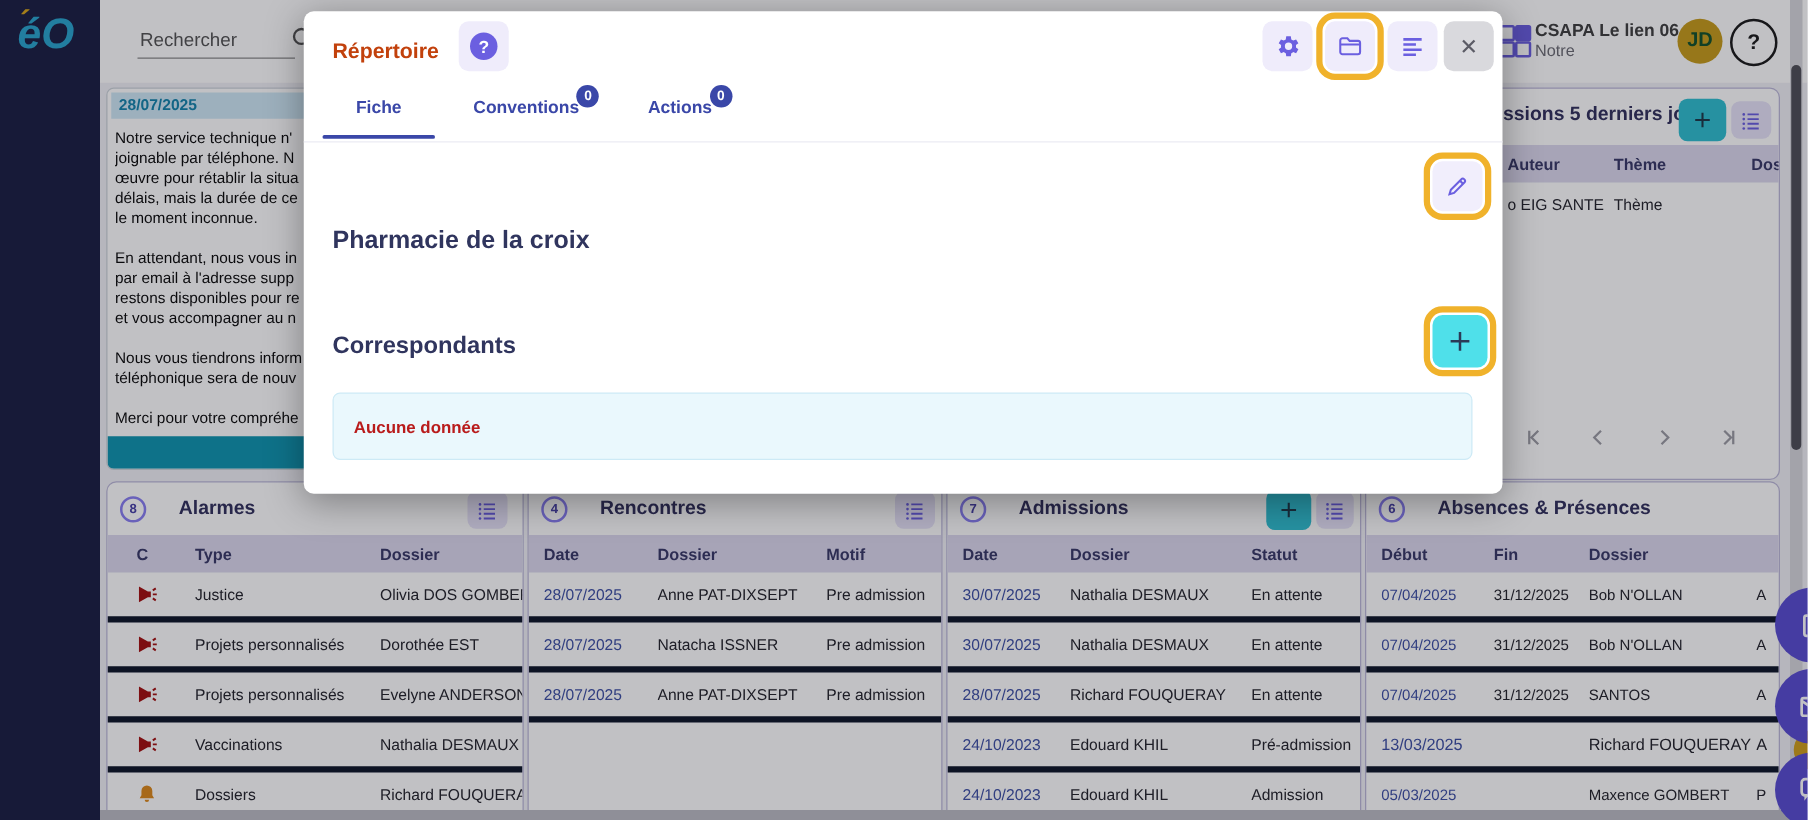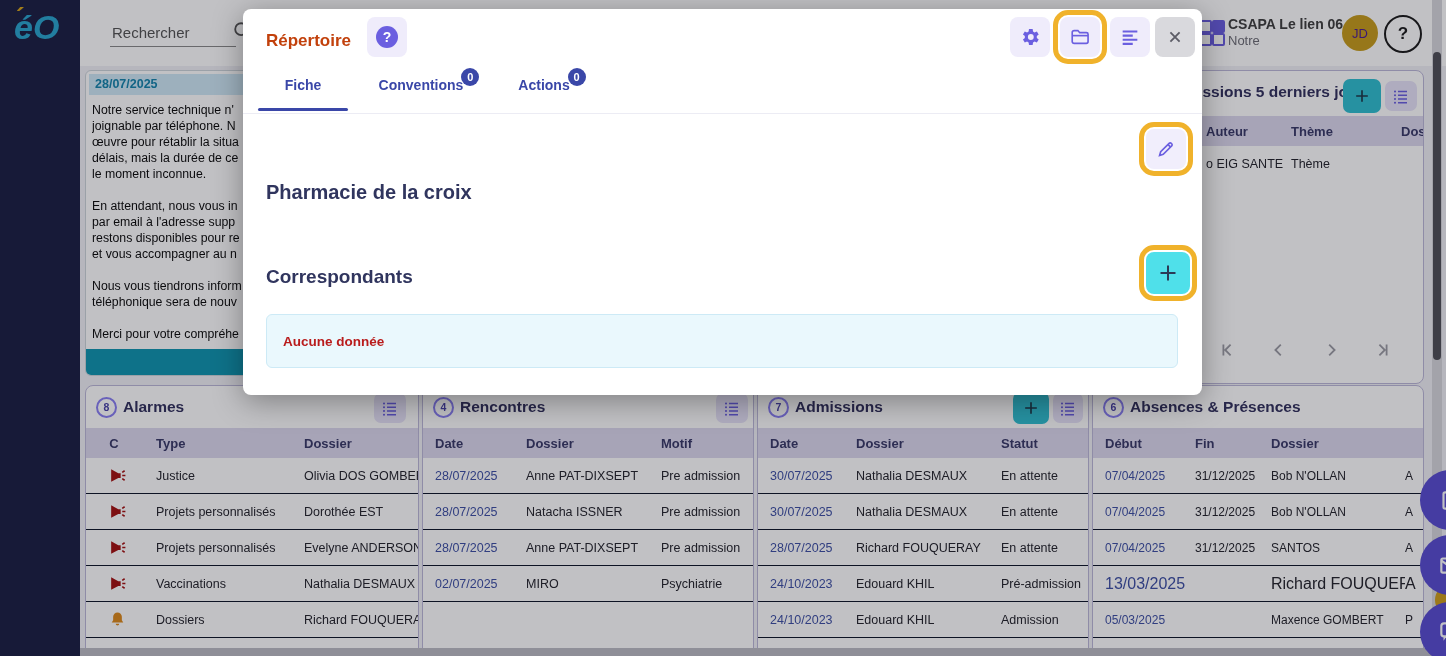--- a/index.html
+++ b/index.html
@@ -13,48 +13,48 @@
   .logo{left:14px;top:8px;font-size:34px;font-weight:bold;color:#2ba6cf;z-index:6;font-style:italic;}
   .logo-accent{position:absolute;left:2px;top:-6px;color:#d9a71c;font-size:26px;font-style:normal;}
   .content-bg{left:80px;top:66px;width:1366px;height:590px;background:#f1f0f6;z-index:1;}
   .header-bar{left:80px;top:0;width:1366px;height:66px;background:#ffffff;z-index:2;}
   .search-input{left:110px;top:18px;width:122px;height:26px;border:none;border-bottom:1px solid #8a8a8a;
       background:transparent;font-size:15px;color:#444;outline:none;z-index:3;font-family:"Liberation Sans",sans-serif;}
   .search-input::placeholder{color:#555;}
   .sq-ico{width:9px;height:9px;border:2px solid #6b5fe0;border-radius:2px;position:absolute;}
   .org-name{left:1228px;top:16px;font-size:14px;font-weight:bold;color:#404040;z-index:3;}
   .org-city{left:1228px;top:33px;font-size:13px;color:#6d6d75;z-index:3;}
-  .avatar{left:1342px;top:15px;width:36px;height:36px;border-radius:50%;background:#c79d1c;color:#4c1d95;
-      font-size:13px;font-weight:normal;display:flex;align-items:center;justify-content:center;z-index:3;}
+  .avatar{left:1342px;top:15px;width:36px;height:36px;border-radius:50%;background:#c79d1c;color:#14532d;
+      font-size:16px;font-weight:bold;display:flex;align-items:center;justify-content:center;z-index:3;}
   .help-circle{left:1384px;top:15px;width:34px;height:34px;border-radius:50%;border:2px solid #1d1d1d;
       color:#1d1d1d;font-size:17px;font-weight:bold;display:flex;align-items:center;justify-content:center;z-index:3;background:#fff;}
 
   
   .notif-panel{left:85px;top:70px;width:335px;height:304px;background:#fff;border:1px solid #cdd4da;
       border-radius:6px;z-index:10;overflow:hidden;}
   .notif-date{position:absolute;left:3px;top:3px;right:3px;height:21px;background:#cfe9f6;color:#1684ac;
       font-size:12.5px;font-weight:bold;padding:3px 0 0 6px;box-sizing:border-box;}
   .notif-lines{position:absolute;left:6px;top:31px;width:325px;overflow:hidden;}
   .notif-line{height:16px;line-height:16px;font-size:12.3px;color:#0d0d0d;white-space:nowrap;overflow:hidden;}
   .notif-footer{position:absolute;left:0;right:0;bottom:0;height:26px;background:#1196b0;display:flex;
       align-items:center;justify-content:center;}
 
   
   .panel{background:#ffffff;border:1px solid #bdb9d9;border-radius:8px;overflow:hidden;z-index:10;}
   .ptitle{position:absolute;left:0;top:0;right:0;height:42px;display:flex;align-items:center;padding-left:10px;}
   .pbadge{width:21px;height:21px;border:2px solid #8a7ff2;border-radius:50%;color:#4a43a8;font-size:10.5px;
       font-weight:bold;display:flex;align-items:center;justify-content:center;flex:0 0 auto;box-sizing:border-box;}
-  .ptext{font-weight:bold;color:#33325e;font-size:15.5px;margin-left:6px;white-space:nowrap;}
+  .ptext{font-weight:bold;color:#33325e;font-size:15.5px;margin-left:26px;white-space:nowrap;}
   .iconbtn{border-radius:7px;display:flex;align-items:center;justify-content:center;position:absolute;}
   .lav{background:#e7e3f8;}
   .tealbtn{background:#30bfd0;}
   .thead{position:absolute;left:0;right:0;top:42px;height:30px;background:#dcd9ee;display:grid;align-items:center;
       font-weight:bold;font-size:13px;color:#3a3a68;}
   .tbody{position:absolute;left:0;right:0;top:72px;bottom:0;}
-  .trow{height:35px;border-bottom:1px solid #0f172a;display:grid;align-items:center;font-size:12.5px;color:#26262e;}
+  .trow{height:35px;border-bottom:5px solid #0f172a;display:grid;align-items:center;font-size:12.5px;color:#26262e;}
   .cell{white-space:nowrap;overflow:hidden;}
   .datec{color:#3f51a5;}
 
   
   .trans-panel{left:1092px;top:70px;width:330px;height:312px;}
   .trans-title{position:absolute;left:50px;top:12px;font-weight:bold;color:#33325e;font-size:15.5px;white-space:nowrap;}
   .trans-head{top:45px;}
   .trans-row{position:absolute;left:0;right:0;top:75px;}
   .pager{position:absolute;left:0;right:0;top:262px;height:34px;display:flex;align-items:center;
       justify-content:flex-end;gap:32px;padding-right:30px;}
@@ -312,25 +312,20 @@
     <div class="trow" style="grid-template-columns:91px 135px 1fr;padding-left:12px">
       <span class="cell datec">28/07/2025</span>
       <span class="cell">Natacha ISSNER</span>
       <span class="cell">Pre admission</span>
     </div>
     <div class="trow" style="grid-template-columns:91px 135px 1fr;padding-left:12px">
       <span class="cell datec">28/07/2025</span>
       <span class="cell">Anne PAT-DIXSEPT</span>
       <span class="cell">Pre admission</span>
     </div>
-    <div class="trow" style="grid-template-columns:91px 135px 1fr;padding-left:12px">
-      <span class="cell datec">02/07/2025</span>
-      <span class="cell">MIRO</span>
-      <span class="cell">Psychiatrie</span>
-    </div>
   </div>
 </div>
 
 <div class="abs panel" style="left:757px;top:385px;width:330px;height:271px">
   <div class="ptitle">
     <span class="pbadge">7</span>
     <span class="ptext">Admissions</span>
   </div>
   <div class="iconbtn tealbtn" style="left:255px;top:6px;width:36px;height:32px">
     <svg width="20" height="20" viewBox="0 0 24 24">
@@ -407,21 +402,21 @@
       <span class="cell">31/12/2025</span>
       <span class="cell">Bob N'OLLAN</span>
       <span class="cell">A</span>
     </div>
     <div class="trow" style="grid-template-columns:90px 76px 134px 1fr;padding-left:12px;font-size:12px">
       <span class="cell datec">07/04/2025</span>
       <span class="cell">31/12/2025</span>
       <span class="cell">SANTOS</span>
       <span class="cell">A</span>
     </div>
-    <div class="trow" style="grid-template-columns:90px 76px 134px 1fr;padding-left:12px;font-size:16px">
+    <div class="trow" style="grid-template-columns:90px 76px 134px 1fr;padding-left:12px;font-size:13px">
       <span class="cell datec">13/03/2025</span>
       <span class="cell"></span>
       <span class="cell">Richard FOUQUERAY</span>
       <span class="cell">A</span>
     </div>
     <div class="trow" style="grid-template-columns:90px 76px 134px 1fr;padding-left:12px;font-size:12px">
       <span class="cell datec">05/03/2025</span>
       <span class="cell"></span>
       <span class="cell">Maxence GOMBERT</span>
       <span class="cell">P</span>

